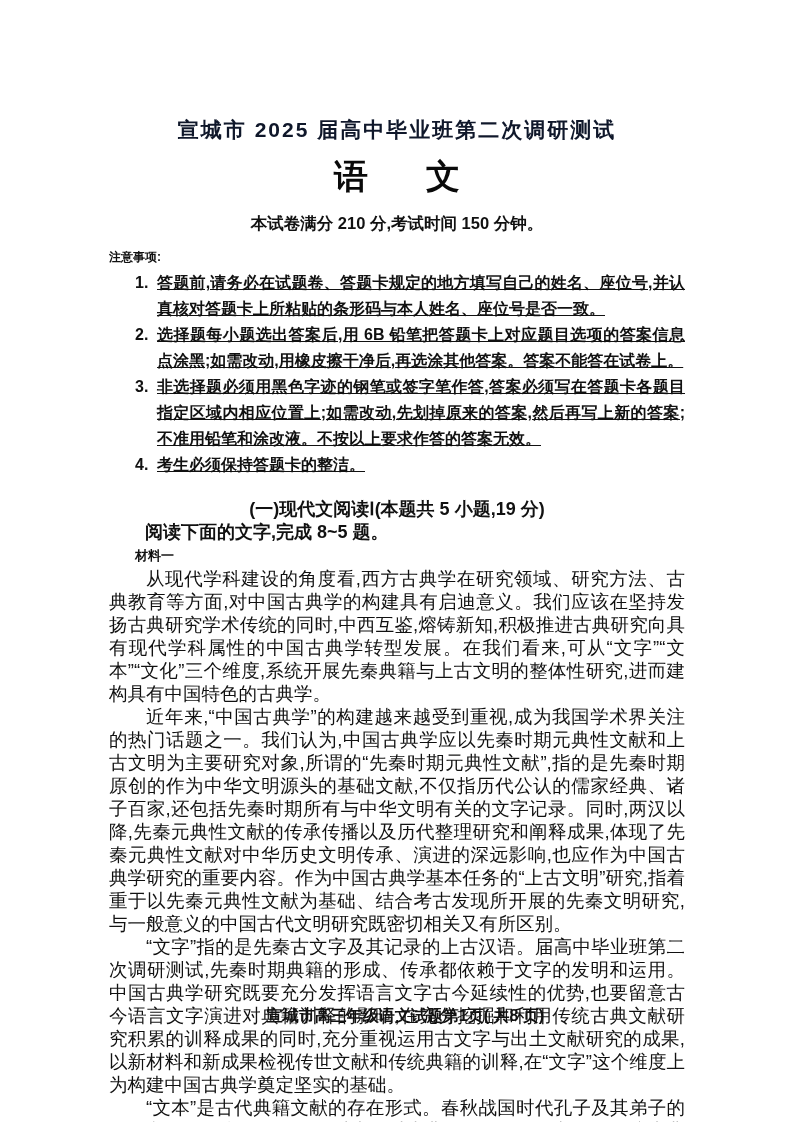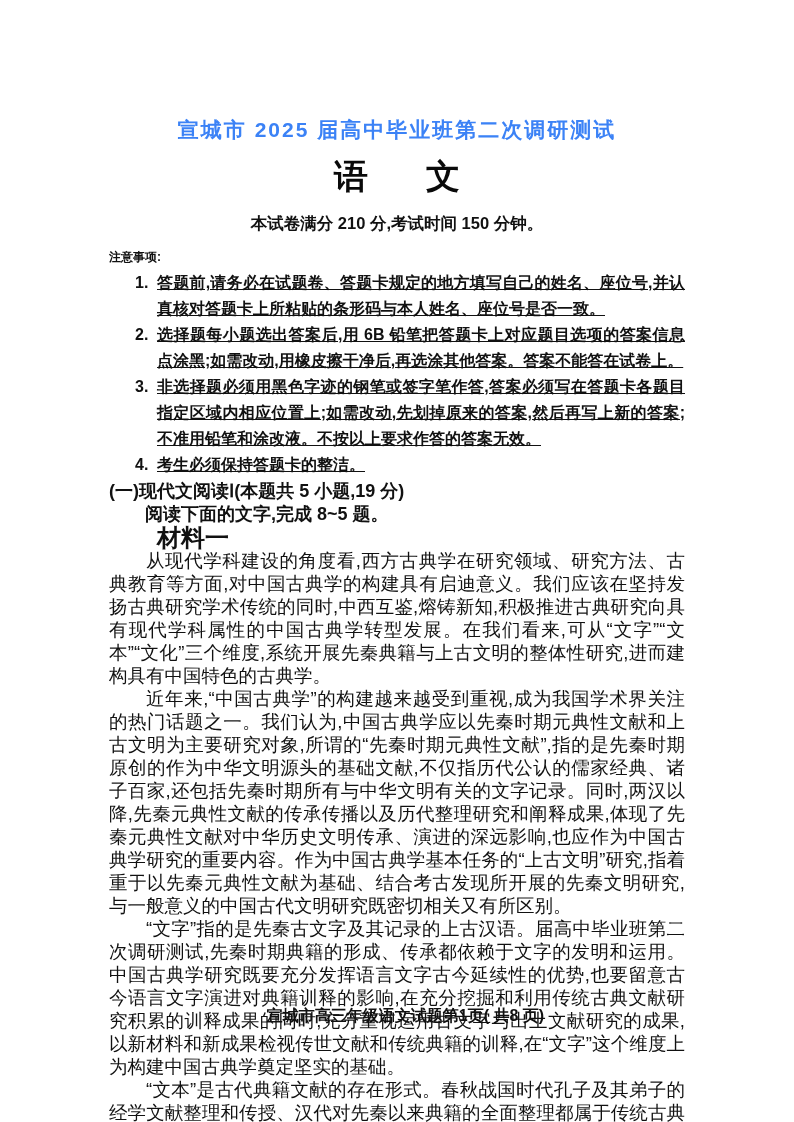--- a/index.html
+++ b/index.html
@@ -15,21 +15,21 @@
   }
   .inner { padding: 116px 109px 0 109px; }
 
   .exam-title {
     margin: 0;
     font-size: 21px;
     font-weight: 700;
     text-align: center;
     letter-spacing: 2px;
     line-height: 28px;
-    color: #3b82f6;
+    color: #0f172a;
   }
   .subject-row {
     display: flex;
     justify-content: center;
     gap: 58px;
     margin-top: 10px;
     font-size: 34px;
     font-weight: 700;
     line-height: 44px;
     color: #0a0a0a;
@@ -68,30 +68,31 @@
   .sec-heading {
     margin-top: 5px;
     font-size: 18.5px;
     font-weight: 700;
     line-height: 24px;
   }
   .subsec-heading {
     font-size: 18px;
     font-weight: 700;
     line-height: 23px;
-    margin-top: 2px;
+    margin-top: 20px;
+    text-align: center;
   }
   .instruction {
     font-size: 18px;
     font-weight: 600;
     line-height: 23px;
     text-indent: 2em;
   }
   .material-label {
-    font-size: 24px;
+    font-size: 13px;
     font-weight: 700;
     line-height: 23px;
     text-indent: 2em;
   }
   .material p {
     margin: 0;
     font-size: 18.5px;
     font-weight: 500;
     line-height: 23px;
     text-indent: 2em;

